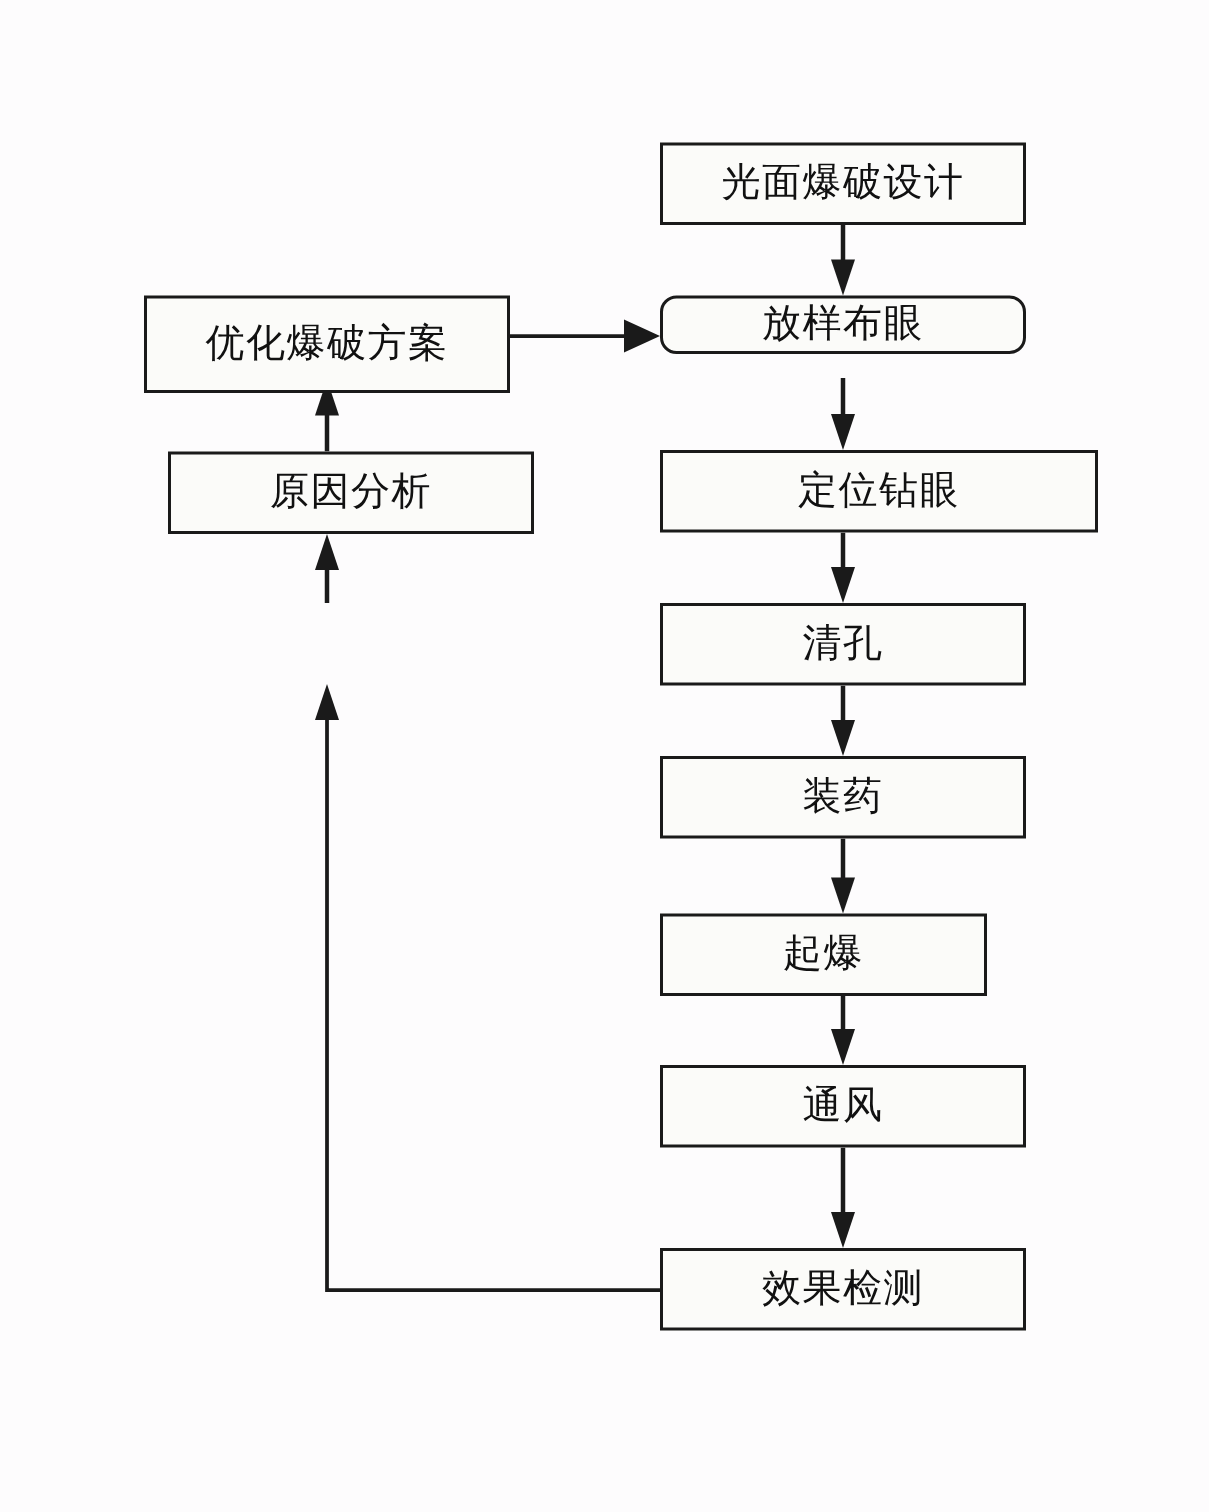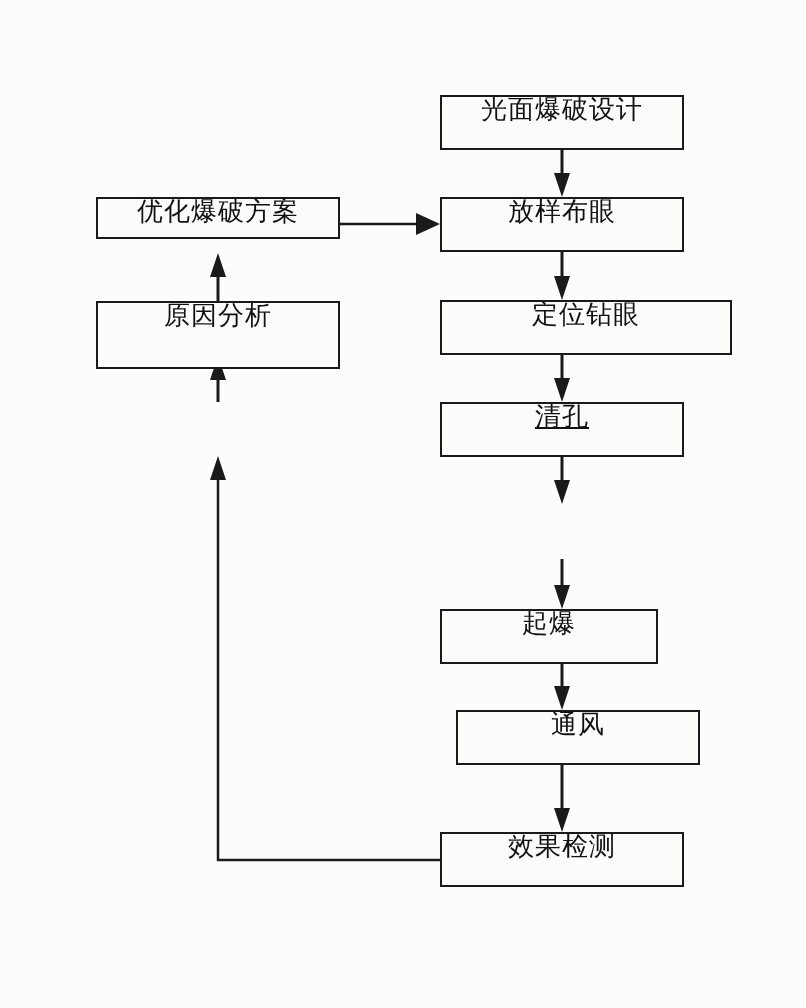--- a/index.html
+++ b/index.html
@@ -20,21 +20,21 @@
     top: 0;
     width: 806px;
     height: 1008px;
   }
   .node {
     position: absolute;
     box-sizing: border-box;
     background: #fbfbf9;
     border: 2.5px solid #1a1a1a;
     display: flex;
-    align-items: flex-start;
+    align-items: center;
     justify-content: center;
     color: #111111;
     font-size: 26px;
     letter-spacing: 1px;
     line-height: 1;
     white-space: nowrap;
   }
   .node-label {
     display: block;
     transform: translateY(-1px);
@@ -115,47 +115,50 @@
     <g>
       <line x1="340" y1="224" x2="418" y2="224" stroke-width="2.5"></line>
       <polygon points="416,213 416,235 440,224"></polygon>
     </g>
   </svg>
 
   <div class="node" style="left:440px; top:95px; width:244px; height:55px;">
     <span class="node-label">光面爆破设计</span>
   </div>
 
-  <div class="node" style="left:440px; top:197px; width:244px; height:55px;">
+  <div class="node" style="left:440px; top:197px; width:244px; height:39px;border-radius:11px;">
     <span class="node-label">放样布眼</span>
   </div>
 
   <div class="node" style="left:440px; top:300px; width:292px; height:55px;">
     <span class="node-label">定位钻眼</span>
   </div>
 
-  <div class="node" style="left:440px; top:402px; width:244px; height:55px;text-decoration:underline;">
+  <div class="node" style="left:440px; top:402px; width:244px; height:55px;">
     <span class="node-label">清孔</span>
   </div>
 
+  <div class="node" style="left:440px; top:504px; width:244px; height:55px;">
+    <span class="node-label">装药</span>
+  </div>
 
   <div class="node" style="left:440px; top:609px; width:218px; height:55px;">
     <span class="node-label">起爆</span>
   </div>
 
-  <div class="node" style="left:440px; top:710px; width:244px; height:55px;margin-left:16px;">
+  <div class="node" style="left:440px; top:710px; width:244px; height:55px;">
     <span class="node-label">通风</span>
   </div>
 
   <div class="node" style="left:440px; top:832px; width:244px; height:55px;">
     <span class="node-label">效果检测</span>
   </div>
 
-  <div class="node" style="left:96px; top:197px; width:244px; height:42px;">
+  <div class="node" style="left:96px; top:197px; width:244px; height:65px;">
     <span class="node-label">优化爆破方案</span>
   </div>
 
-  <div class="node" style="left:96px; top:301px; width:244px; height:68px;">
+  <div class="node" style="left:112px; top:301px; width:244px; height:55px;">
     <span class="node-label">原因分析</span>
   </div>
 
 
 </div>
 
 </body></html>

